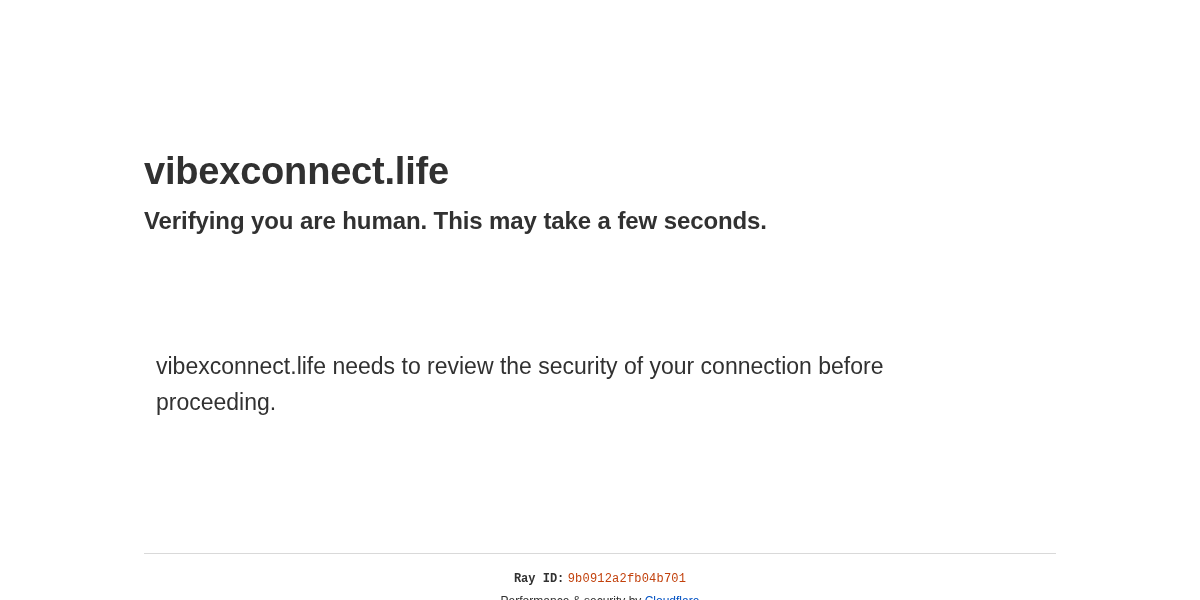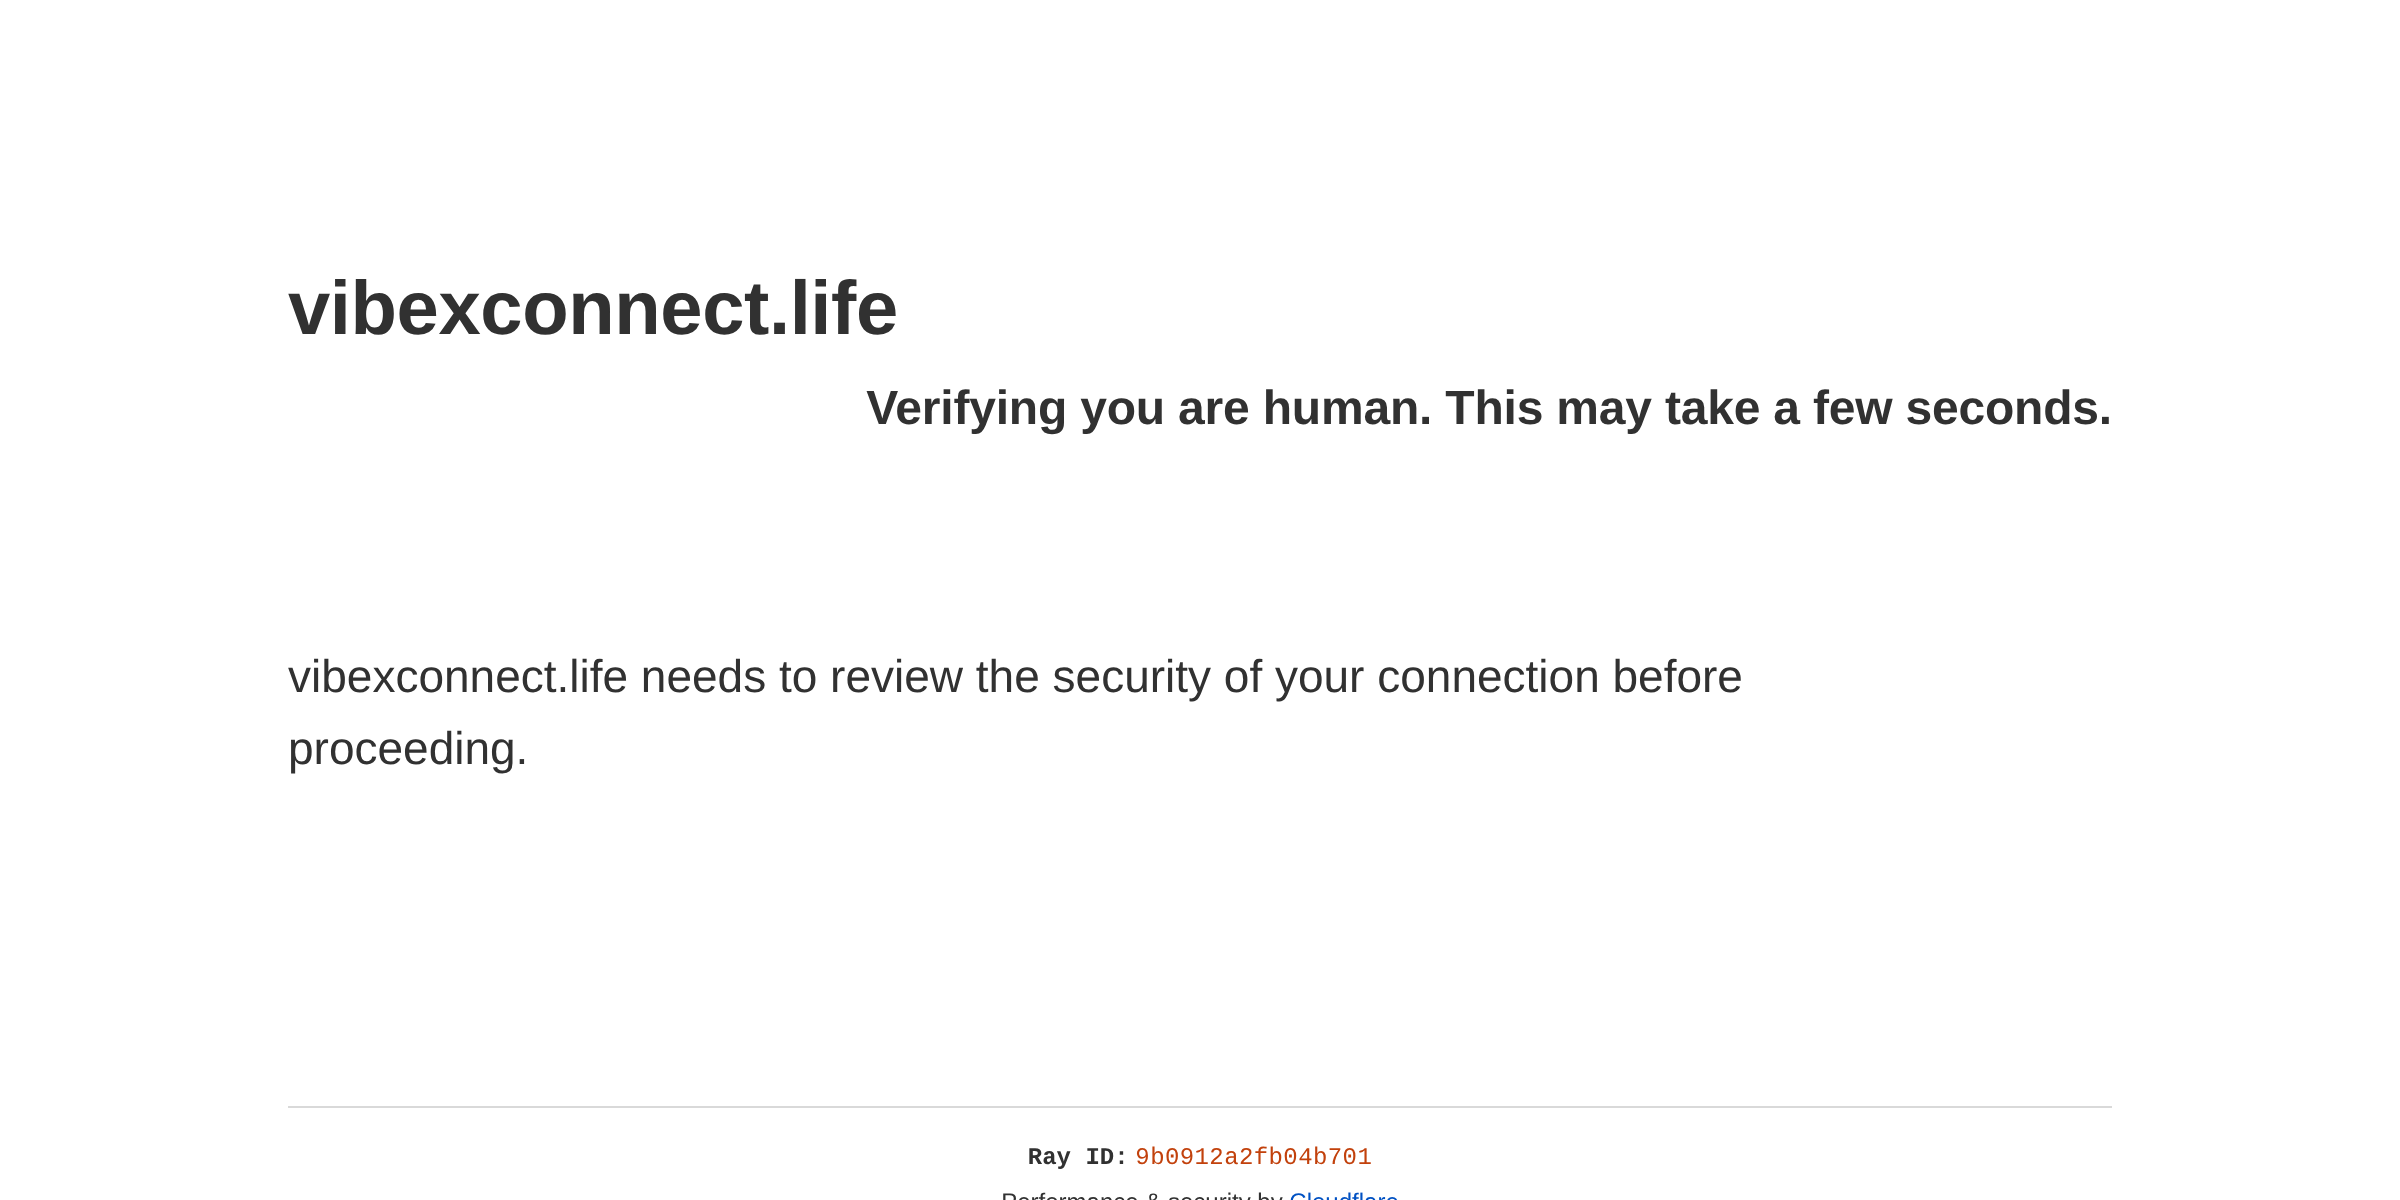--- a/index.html
+++ b/index.html
@@ -18,21 +18,21 @@
   .page {
     position: relative;
     width: 1200px;
     height: 600px;
     box-sizing: border-box;
   }
 
   .content {
     position: absolute;
     left: 144px;
-    top: 0;
+    top: 16px;
     width: 912px;
   }
 
   .site-title {
     margin: 0;
     padding-top: 132px;
     font-size: 38px;
     line-height: 46px;
     font-weight: 600;
     letter-spacing: -0.2px;
@@ -42,29 +42,28 @@
 
   .subtitle {
     margin: 0;
     padding-top: 12px;
     font-size: 24px;
     line-height: 30px;
     font-weight: 700;
     letter-spacing: -0.1px;
     color: #313131;
     white-space: nowrap;
-    text-align: right;
   }
 
   .challenge-area {
     height: 88px;
   }
 
   .body-copy {
-    margin: 0;
+    margin: 12px;
     padding-top: 12px;
     width: 800px;
     font-size: 23px;
     line-height: 36px;
     font-weight: 400;
     color: #313131;
   }
 
   .footer {
     position: absolute;

